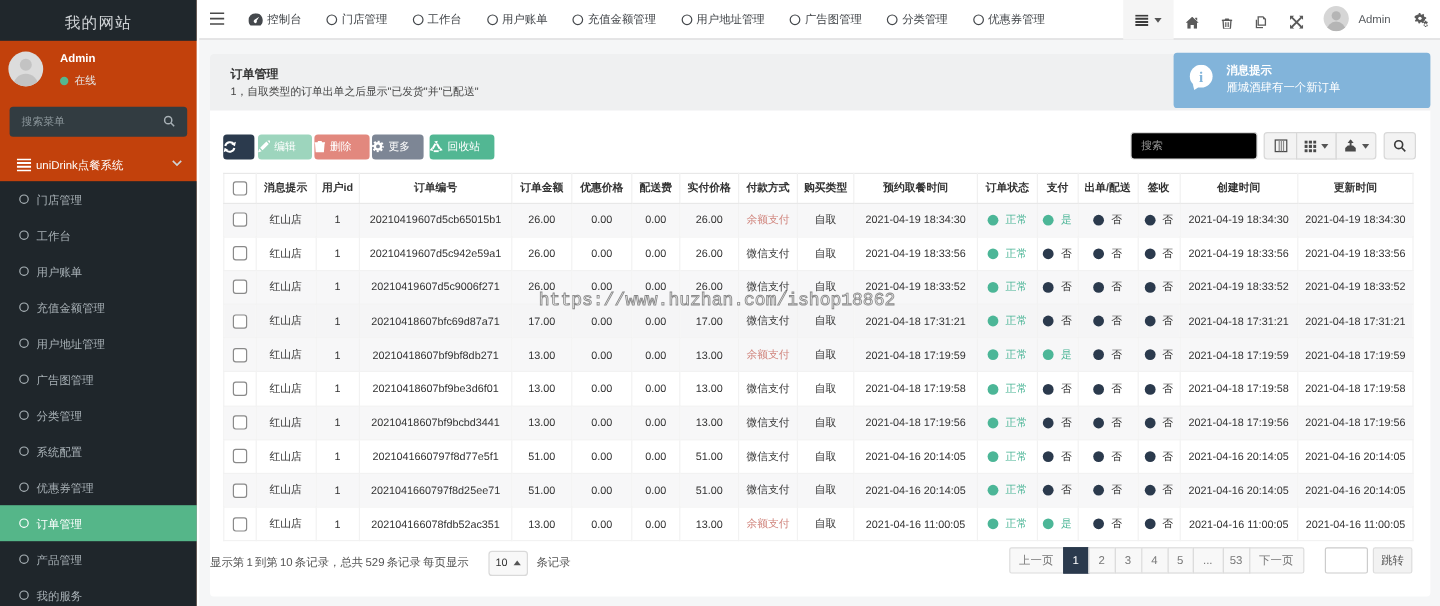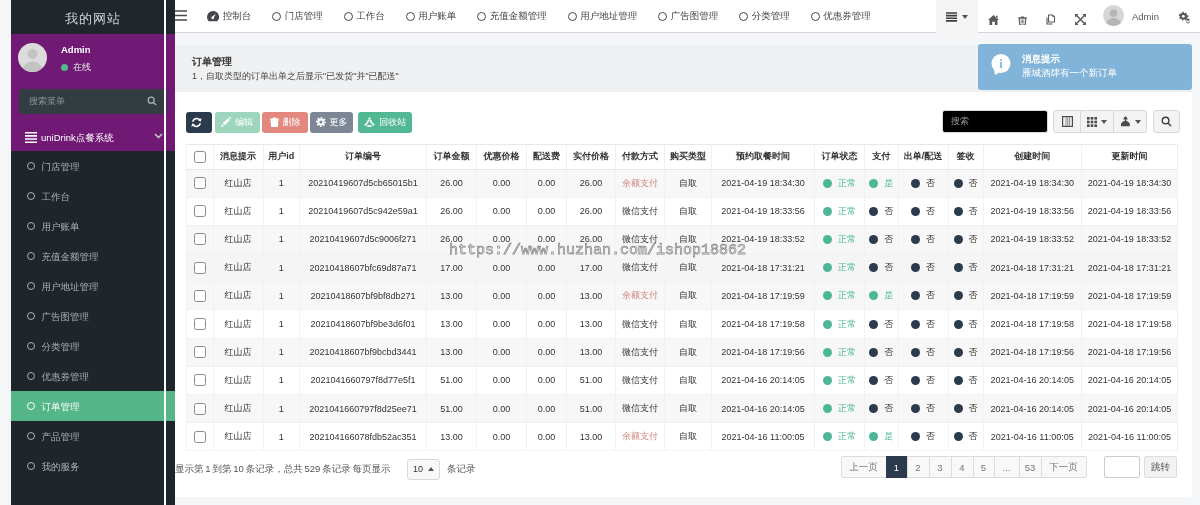--- a/index.html
+++ b/index.html
@@ -1,21 +1,21 @@
 <!DOCTYPE html>
 <html><head>
 <meta charset="utf-8">
 <style>
 * { margin:0; padding:0; box-sizing:border-box; }
 html,body { width:1200px; height:505px; overflow:hidden; }
 body { font-family:"Liberation Sans", sans-serif; }
 .wrap { position:relative; width:1200px; height:505px; background:#f5f6f7; overflow:hidden; }
 
 
-.side { position:absolute; left:11px; top:0; width:164px; height:505px; background:#701a75; z-index:5; }
+.side { position:absolute; left:0; top:0; width:164px; height:505px; background:#c2410c; z-index:5; }
 .sliver { position:absolute; left:164px; top:0; width:2px; height:505px; background:#fff; z-index:6; }
 .logo { position:absolute; left:0; top:0; width:164px; height:34px; background:#20272c; color:#cfd3d6; font-size:13px; line-height:38px; text-align:center; letter-spacing:1px; }
 .userpanel { position:absolute; left:0; top:34px; width:164px; height:48px; }
 .uavatar { position:absolute; left:7px; top:9px; width:29px; height:29px; border-radius:50%; background:#dcdcdc; overflow:hidden; }
 .uavatar svg { display:block; }
 .uname { position:absolute; left:50px; top:10px; color:#fff; font-weight:bold; font-size:9.5px; }
 .ustat { position:absolute; left:50px; top:27px; color:#e6e9ea; font-size:9px; }
 .ustat .dot { display:inline-block; width:7px; height:7px; border-radius:50%; background:#54b78f; margin-right:5px; vertical-align:-1px; }
 .ssearch { position:absolute; left:8px; top:89px; width:148px; height:25px; background:#323c41; border-radius:3px; color:#8b969b; font-size:9px; line-height:25px; padding-left:10px; }
 .ssearch svg { position:absolute; right:10px; top:7px; }
@@ -47,21 +47,21 @@
 .panel { position:absolute; left:175px; top:45px; width:1017px; height:452px; background:#fff; border-radius:3px; }
 .phead { position:absolute; left:0; top:0; width:1017px; height:46.5px; background:#eff0f1; border-radius:3px 3px 0 0; }
 .ptitle { position:absolute; left:17px; top:10px; font-size:10px; font-weight:bold; color:#333; }
 .psub { position:absolute; left:17px; top:24.5px; font-size:9px; color:#444; }
 .msgbox { position:absolute; right:0px; top:-1px; width:214px; height:46px; background:#82b4da; border-radius:3px; color:#fff; }
 .msgbox .icon { position:absolute; left:13px; top:10px; }
 .msgbox .t1 { position:absolute; left:44px; top:9px; font-size:9.5px; font-weight:bold; }
 .msgbox .t2 { position:absolute; left:44px; top:23px; font-size:9.5px; }
 
 
-.btn { position:absolute; top:66.5px; height:21.5px; border-radius:3px; color:#fff; font-size:9px; display:flex; align-items:center; justify-content:center; }
+.btn { position:absolute; top:66.5px; height:21.5px; border-radius:3px; color:#fff; font-size:9px; display:flex; align-items:center; }
 .btn svg { margin-right:4px; }
 .b-refresh { left:11px; width:25.5px; background:#2b3a4d; }
 .b-edit { left:39.5px; width:45px; background:#9dd5bd; }
 .b-del { left:87px; width:46px; background:#e2887e; }
 .b-more { left:134.8px; width:43.6px; background:#7d8695; }
 .b-recycle { left:183px; width:54.4px; background:#52b793; }
 
 
 .tsearch { position:absolute; right:144px; top:65px; width:106px; height:23px; border:1px solid #d9d9d9; border-radius:3px; background:#000000; font-size:9px; color:#999; line-height:21px; padding-left:8px; }
 .bgroup { position:absolute; right:45px; top:65px; height:23px; display:flex; }
@@ -229,20 +229,24 @@
           <span class="circ"></span>
           <span class="txt">用户地址管理</span>
         </div>
       <div class="sitem">
           <span class="circ"></span>
           <span class="txt">广告图管理</span>
         </div>
       <div class="sitem">
           <span class="circ"></span>
           <span class="txt">分类管理</span>
+        </div>
+      <div class="sitem">
+          <span class="circ"></span>
+          <span class="txt">系统配置</span>
         </div>
       <div class="sitem">
           <span class="circ"></span>
           <span class="txt">优惠券管理</span>
         </div>
       <div class="sitem active">
           <span class="circ"></span>
           <span class="txt">订单管理</span>
         </div>
       <div class="sitem">

